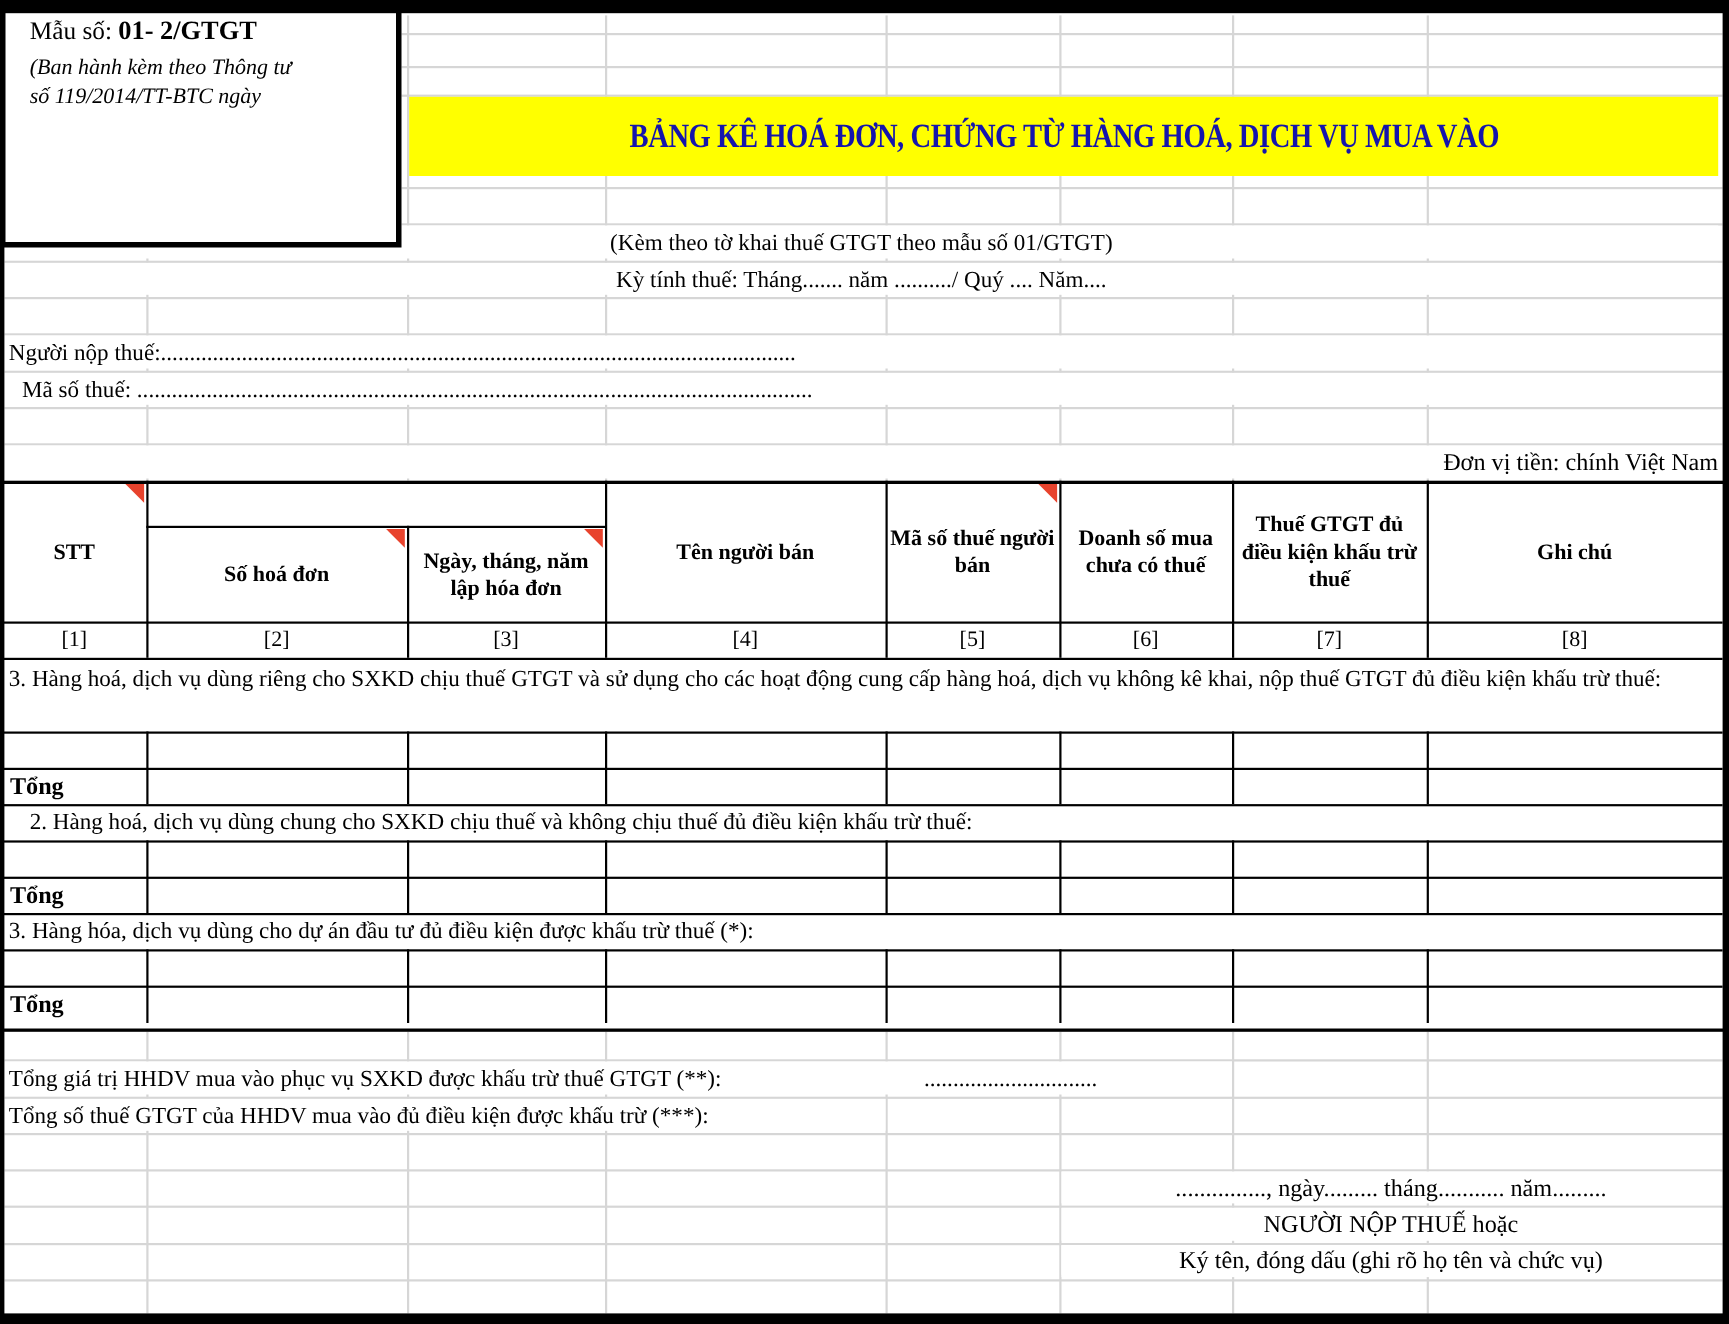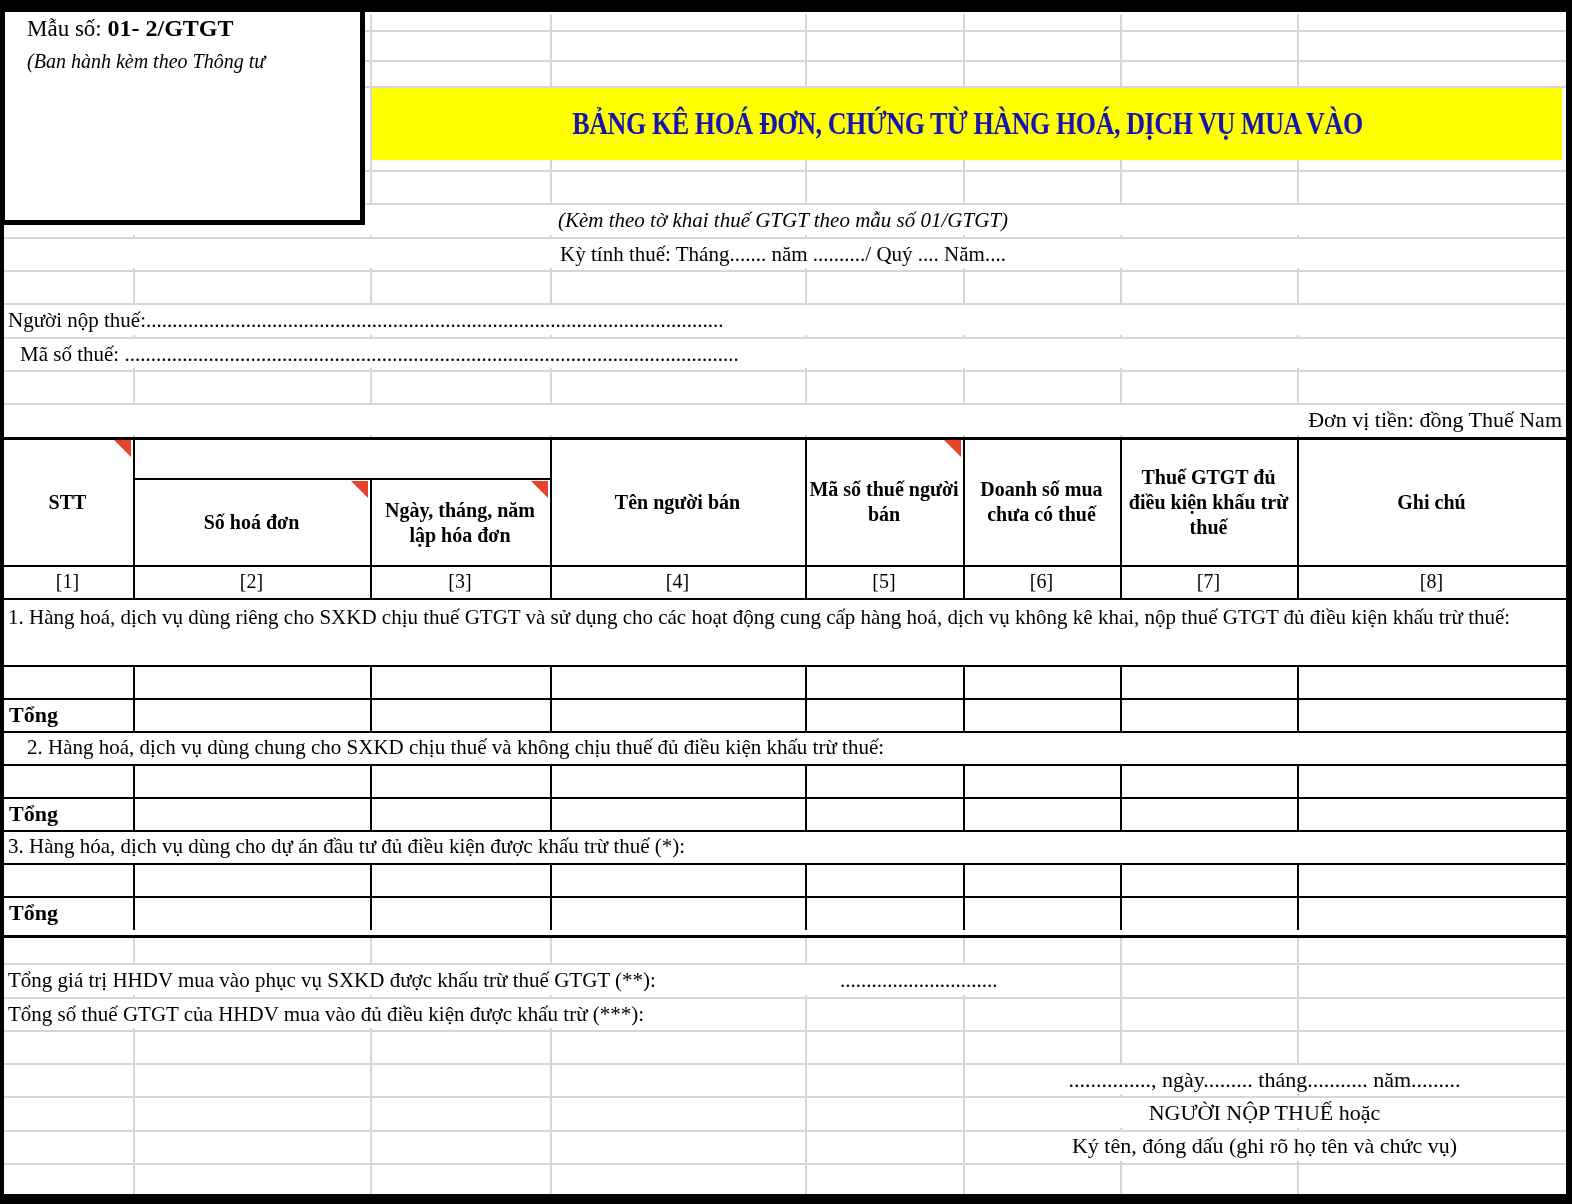--- a/index.html
+++ b/index.html
@@ -128,53 +128,54 @@
       <div class="bh" style="left: 0px; top: 764px; width: 1566px; height: 2px;"></div>
       <div class="bh" style="left: 0px; top: 797px; width: 1566px; height: 2px;"></div>
       <div class="bh" style="left: 0px; top: 830px; width: 1566px; height: 2px;"></div>
       <div class="bh" style="left: 0px; top: 863px; width: 1566px; height: 2px;"></div>
       <div class="bh" style="left: 0px; top: 896px; width: 1566px; height: 2px;"></div>
     </div>
 
   <div class="mauso-box">
     <div class="mauso-line"><span>Mẫu số: </span><span class="mauso-code">01- 2/GTGT</span></div>
     <div class="issued" style="margin-top:6px;">(Ban hành kèm theo Thông tư</div>
+    <div class="issued">số 119/2014/TT-BTC ngày</div>
   </div>
 
   <div class="banner">
     <span class="banner-title">BẢNG KÊ HOÁ ĐƠN, CHỨNG TỪ HÀNG HOÁ, DỊCH VỤ MUA VÀO</span>
   </div>
 
-  <div class="row center t21" style="left:4px;top:205px;width:1558px;height:30px;font-style:italic;">(Kèm theo tờ khai thuế GTGT theo mẫu số 01/GTGT)</div>
+  <div class="row center t21" style="left:4px;top:205px;width:1558px;height:30px;">(Kèm theo tờ khai thuế GTGT theo mẫu số 01/GTGT)</div>
   <div class="row center t21" style="left:4px;top:239px;width:1558px;height:29px;">Kỳ tính thuế: Tháng....... năm ........../ Quý .... Năm....</div>
 
   <div class="row t21" style="left:4px;top:305px;width:1558px;height:30px;padding-left:4px;font-family:Liberation Serif, serif;">Người nộp thuế:..............................................................................................................</div>
   <div class="row t21" style="left:4px;top:339px;width:1558px;height:29px;padding-left:16px;">Mã số thuế: .....................................................................................................................</div>
 
-  <div class="row t22" style="left:4px;top:405px;width:1558px;height:30px;text-align:right;padding-right:8px;">Đơn vị tiền: đồng Thuế Nam</div>
+  <div class="row t22" style="left:4px;top:405px;width:1558px;height:30px;text-align:right;padding-right:8px;">Đơn vị tiền: chính Việt Nam</div>
 
   <div class="hcell" style="left:2px;top:439px;width:131px;height:126px;">STT</div>
   <div class="hcell" style="left:135px;top:480px;width:233px;height:85px;">Số hoá đơn</div>
   <div class="hcell" style="left:372px;top:480px;width:176px;height:85px;">Ngày, tháng, năm lập hóa đơn</div>
   <div class="hcell" style="left:552px;top:439px;width:251px;height:126px;">Tên người bán</div>
   <div class="hcell" style="left:807px;top:439px;width:154px;height:126px;">Mã số thuế người bán</div>
   <div class="hcell" style="left:965px;top:439px;width:153px;height:126px;">Doanh số mua chưa có thuế</div>
   <div class="hcell" style="left:1122px;top:439px;width:173px;height:126px;">Thuế GTGT đủ điều kiện khấu trừ thuế</div>
   <div class="hcell" style="left:1299px;top:439px;width:265px;height:126px;">Ghi chú</div>
 
   <div class="icell" style="left:2px;top:567px;width:131px;height:29px;">[1]</div>
   <div class="icell" style="left:135px;top:567px;width:233px;height:29px;">[2]</div>
   <div class="icell" style="left:372px;top:567px;width:176px;height:29px;">[3]</div>
   <div class="icell" style="left:552px;top:567px;width:251px;height:29px;">[4]</div>
   <div class="icell" style="left:807px;top:567px;width:154px;height:29px;">[5]</div>
   <div class="icell" style="left:965px;top:567px;width:153px;height:29px;">[6]</div>
   <div class="icell" style="left:1122px;top:567px;width:173px;height:29px;">[7]</div>
   <div class="icell" style="left:1299px;top:567px;width:265px;height:29px;">[8]</div>
 
-  <div class="scell s1cell" style="left:2px;top:600px;width:1562px;height:63px;">1. Hàng hoá, dịch vụ dùng riêng cho SXKD chịu thuế GTGT và sử dụng cho các hoạt động cung cấp hàng hoá, dịch vụ không kê khai, nộp thuế GTGT đủ điều kiện khấu trừ thuế:</div>
+  <div class="scell s1cell" style="left:2px;top:600px;width:1562px;height:63px;">3. Hàng hoá, dịch vụ dùng riêng cho SXKD chịu thuế GTGT và sử dụng cho các hoạt động cung cấp hàng hoá, dịch vụ không kê khai, nộp thuế GTGT đủ điều kiện khấu trừ thuế:</div>
   <div class="scell" style="left:2px;top:733px;width:1562px;height:29px;margin-left:19px;">2. Hàng hoá, dịch vụ dùng chung cho SXKD chịu thuế và không chịu thuế đủ điều kiện khấu trừ thuế:</div>
   <div class="scell" style="left:2px;top:832px;width:1562px;height:29px;">3. Hàng hóa, dịch vụ dùng cho dự án đầu tư đủ điều kiện được khấu trừ thuế (*):</div>
 
   <div class="tonglab" style="left:4px;top:700px;width:127px;height:29px;">Tổng</div>
   <div class="tonglab" style="left:4px;top:799px;width:127px;height:29px;">Tổng</div>
   <div class="tonglab" style="left:4px;top:898px;width:127px;height:30px;">Tổng</div>
 
   <div class="row t21" style="left:4px;top:965px;width:1112px;height:30px;padding-left:4px;">
     <span>Tổng giá trị HHDV mua vào phục vụ SXKD được khấu trừ thuế GTGT (**):</span>
     <span class="abs" style="left:836px;top:0;">..............................</span>

